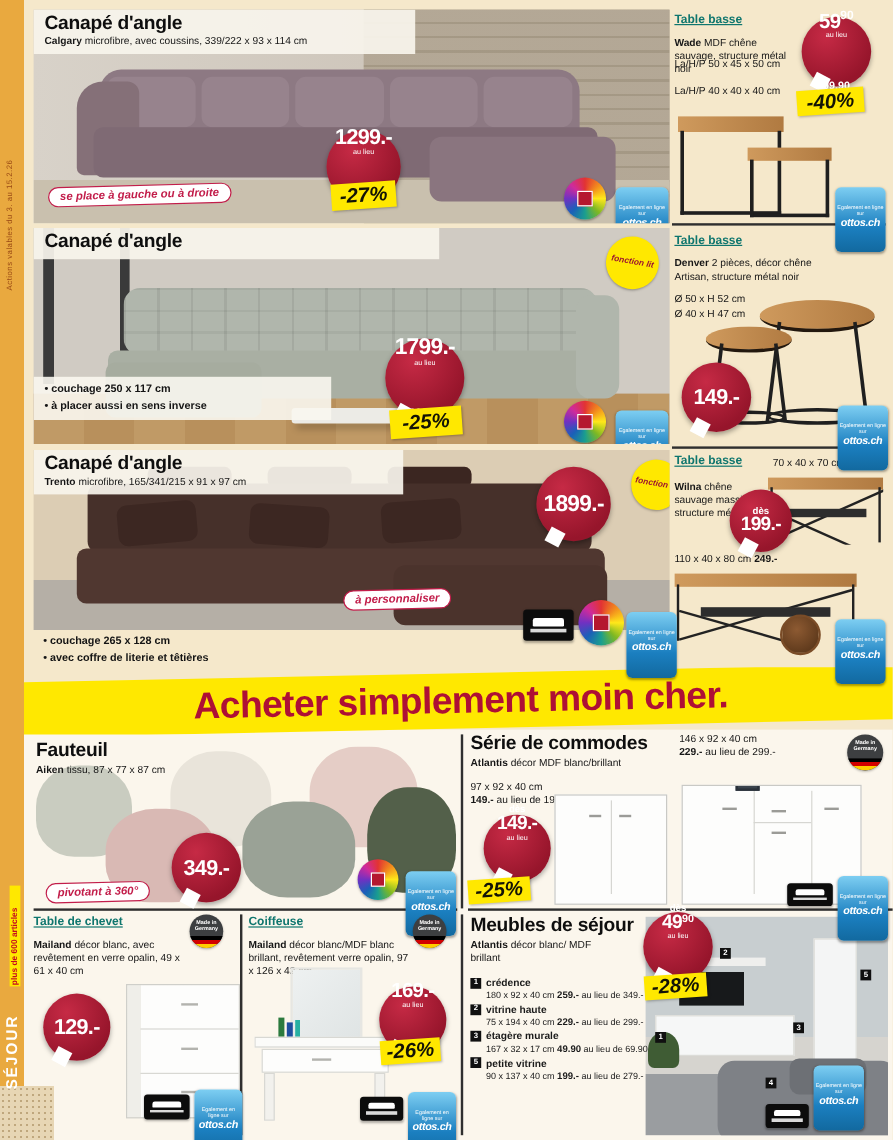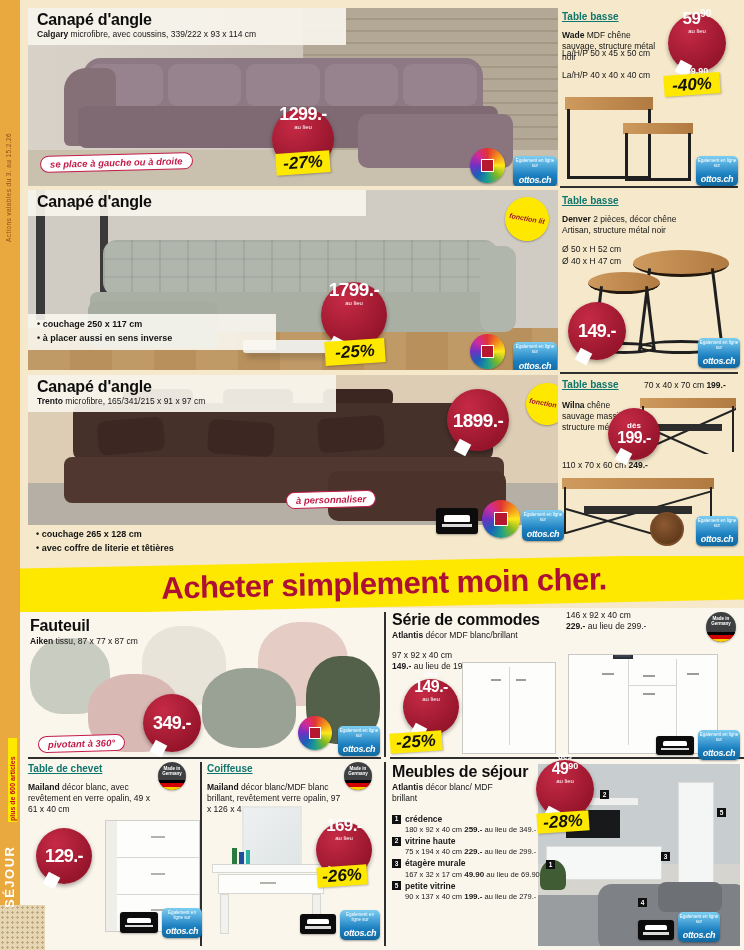--- a/index.html
+++ b/index.html
@@ -26,21 +26,21 @@
      display:flex;align-items:center;justify-content:center;font-size:17px;
      transform:rotate(-4deg);box-shadow:1px 1px 2px rgba(0,0,0,.25);z-index:6;white-space:nowrap;}
   .pill{position:absolute;background:#fff;border:1.5px solid #c21d4a;border-radius:11px;
      color:#c21d4a;font-weight:bold;font-style:italic;font-size:9.5px;padding:2px 9px;
      transform:rotate(-1.5deg);white-space:nowrap;z-index:6;}
   .fonction{position:absolute;background:#ffe800;border-radius:50%;color:#9c1430;font-weight:bold;
      font-style:italic;font-size:7px;display:flex;align-items:center;justify-content:center;
      text-align:center;transform:rotate(10deg);line-height:1.15;z-index:6;box-shadow:0 1px 2px rgba(0,0,0,.3);}
   .ottos{position:absolute;background:linear-gradient(180deg,#7dcef2,#1b7fc0 62%,#12699f);
      border-radius:5px;color:#fff;text-align:center;display:flex;flex-direction:column;
-     justify-content:space-between;padding:2px 1px;box-shadow:0 1px 2px rgba(0,0,0,.35);z-index:7;}
+     justify-content:flex-start;padding:14px 1px;box-shadow:0 1px 2px rgba(0,0,0,.35);z-index:7;}
   .ottos .o1{font-size:4.5px;line-height:1.15;}
   .ottos .o2{font-size:9px;font-weight:bold;font-style:italic;letter-spacing:-0.3px;}
   .made{position:absolute;border-radius:50%;background:#3d3f41;color:#fff;overflow:hidden;
      text-align:center;z-index:7;box-shadow:0 1px 2px rgba(0,0,0,.3);}
   .made .m-txt{font-size:4.5px;line-height:1.2;margin-top:4px;font-weight:bold;}
   .made .m-flag{position:absolute;bottom:0;left:0;right:0;height:34%;
      background:linear-gradient(180deg,#000 33%,#d20000 33% 66%,#ffce00 66%);}
   .brand{position:absolute;background:#0c0c0c;border-radius:3px;display:flex;flex-direction:column;
      align-items:center;justify-content:center;gap:2px;z-index:7;box-shadow:0 1px 2px rgba(0,0,0,.3);}
   .brand .b-couch{width:62%;height:7px;background:#fff;border-radius:2px 2px 1px 1px;}
@@ -256,21 +256,21 @@
   <div class="abs" style="right:2px;top:12px;width:2px;height:46px;background:#222;"></div>
   <div class="abs" style="left:6px;top:32px;width:100px;height:2px;background:#222;transform:rotate(24deg);transform-origin:left;"></div>
   <div class="abs" style="left:6px;top:54px;width:100px;height:2px;background:#222;transform:rotate(-24deg);transform-origin:left;"></div>
   <div class="abs" style="left:14px;top:30px;width:68px;height:7px;background:#2d2d2d;"></div>
 </div>
 <div class="pricebadge" style="left:608px;top:408px;width:52px;height:52px;">
   <div class="p-des">dès</div>
   <div class="p-main" style="font-size:16px;">199.-</div>
 </div>
 <div class="abs desc" style="left:562px;top:460px;white-space:nowrap;">
-  <span>110 x 70 x 60 cm</span>
+  <span>110 x 40 x 80 cm</span>
   <b>249.-</b>
 </div>
 <div class="scene" style="left:562px;top:474px;width:152px;height:62px;">
   <div class="abs woodtop" style="left:0;top:4px;width:100%;height:11px;"></div>
   <div class="abs" style="left:2px;top:13px;width:2px;height:47px;background:#222;"></div>
   <div class="abs" style="right:2px;top:13px;width:2px;height:47px;background:#222;"></div>
   <div class="abs" style="left:4px;top:34px;width:150px;height:2px;background:#222;transform:rotate(16deg);transform-origin:left;"></div>
   <div class="abs" style="left:4px;top:58px;width:150px;height:2px;background:#222;transform:rotate(-16deg);transform-origin:left;"></div>
   <div class="abs" style="left:22px;top:32px;width:108px;height:8px;background:#2d2d2d;"></div>
 </div>

